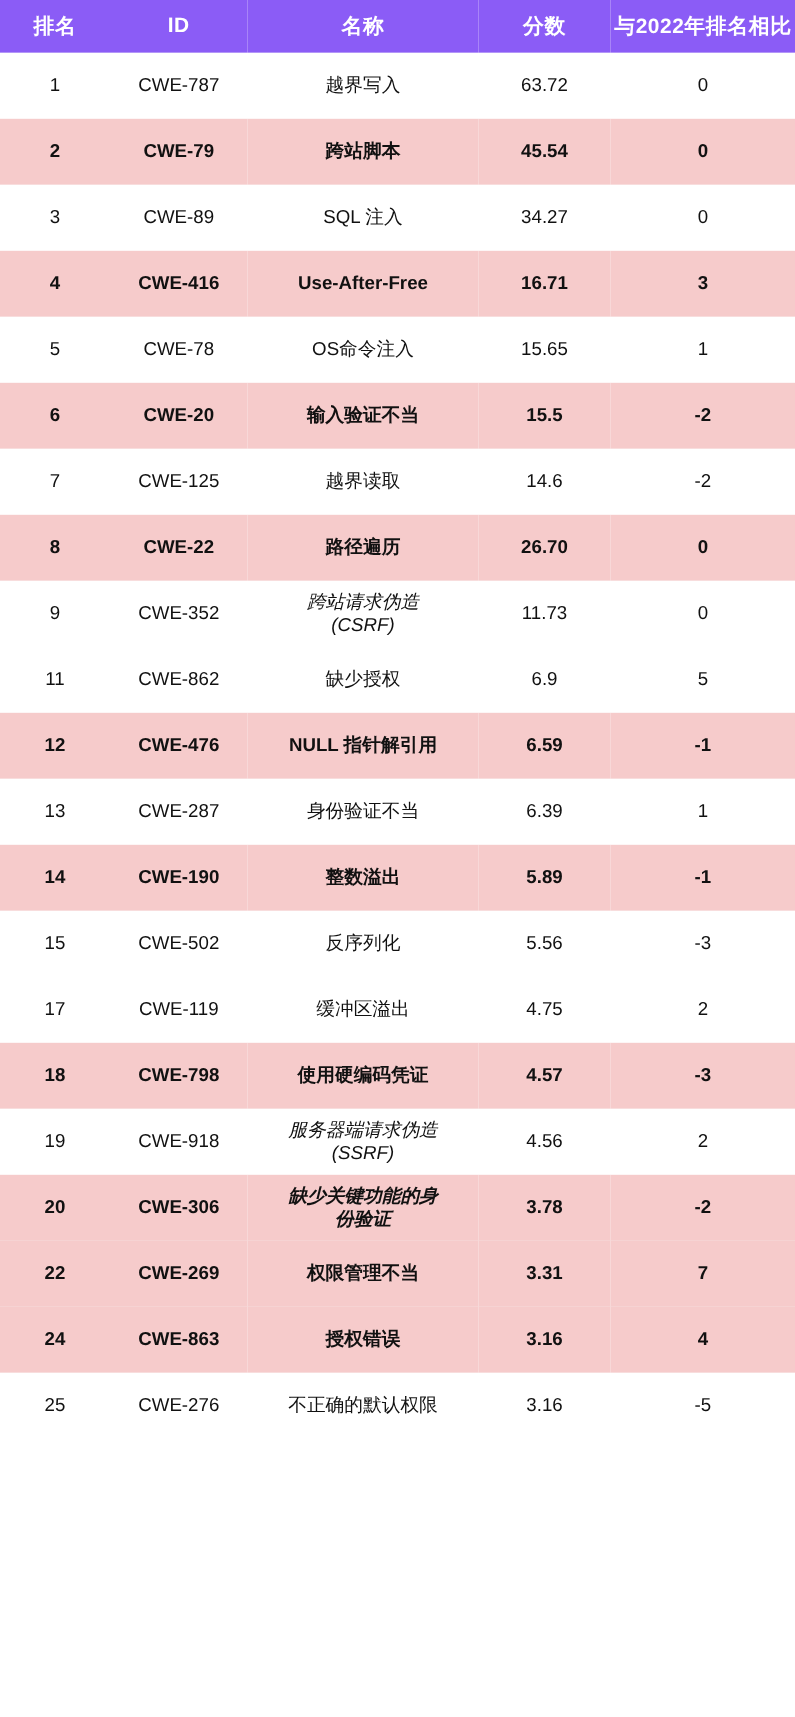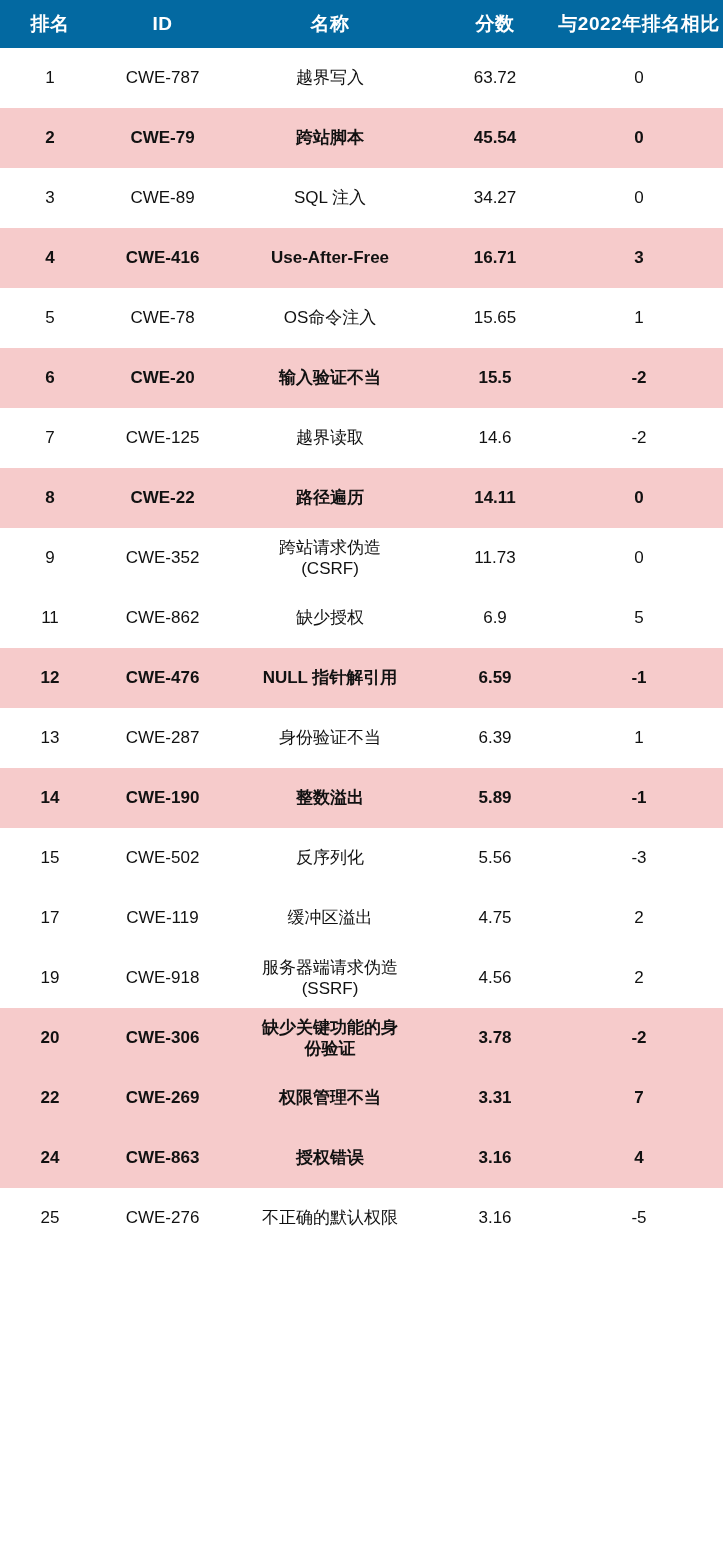--- a/index.html
+++ b/index.html
@@ -11,21 +11,21 @@
   body {
     width: 723px;
     font-family: "Liberation Sans", "DejaVu Sans", sans-serif;
   }
   table.cwe-table {
     width: 723px;
     border-collapse: collapse;
     table-layout: fixed;
   }
   table.cwe-table th {
-    background: #0369a1;
+    background: #8b5cf6;
     color: #ffffff;
     font-size: 19px;
     font-weight: bold;
     height: 48px;
     text-align: center;
     vertical-align: middle;
     padding: 0;
     letter-spacing: 0.5px;
   }
   table.cwe-table td {
@@ -48,21 +48,21 @@
   td.col-rank { width: 100px; }
   td.col-id   { width: 125px; }
   td.col-name { width: 210px; }
   td.col-score{ width: 120px; }
   td.col-delta{ width: 168px; }
   th.col-rank { width: 100px; }
   th.col-id   { width: 125px; }
   th.col-name { width: 210px; }
   th.col-score{ width: 120px; }
   th.col-delta{ width: 168px; }
-  .two-line { line-height: 1.2; }
+  .two-line { line-height: 1.2; font-style: italic; }
 </style>
 </head>
 <body>
 
 <table class="cwe-table">
   <thead>
     <tr>
       <th class="col-rank">排名</th>
       <th class="col-id">ID</th>
       <th class="col-name">名称</th>
@@ -117,21 +117,21 @@
         <td class="col-rank">7</td>
         <td class="col-id">CWE-125</td>
         <td class="col-name">越界读取</td>
         <td class="col-score">14.6</td>
         <td class="col-delta">-2</td>
       </tr>
       <tr class="row-even">
         <td class="col-rank">8</td>
         <td class="col-id">CWE-22</td>
         <td class="col-name">路径遍历</td>
-        <td class="col-score">14.11</td>
+        <td class="col-score">26.70</td>
         <td class="col-delta">0</td>
       </tr>
       <tr class="row-odd">
         <td class="col-rank">9</td>
         <td class="col-id">CWE-352</td>
         <td class="col-name two-line">跨站请求伪造<br>(CSRF)</td>
         <td class="col-score">11.73</td>
         <td class="col-delta">0</td>
       </tr>
       <tr class="row-odd">
@@ -169,20 +169,27 @@
         <td class="col-score">5.56</td>
         <td class="col-delta">-3</td>
       </tr>
       <tr class="row-odd">
         <td class="col-rank">17</td>
         <td class="col-id">CWE-119</td>
         <td class="col-name">缓冲区溢出</td>
         <td class="col-score">4.75</td>
         <td class="col-delta">2</td>
       </tr>
+      <tr class="row-even">
+        <td class="col-rank">18</td>
+        <td class="col-id">CWE-798</td>
+        <td class="col-name">使用硬编码凭证</td>
+        <td class="col-score">4.57</td>
+        <td class="col-delta">-3</td>
+      </tr>
       <tr class="row-odd">
         <td class="col-rank">19</td>
         <td class="col-id">CWE-918</td>
         <td class="col-name two-line">服务器端请求伪造<br>(SSRF)</td>
         <td class="col-score">4.56</td>
         <td class="col-delta">2</td>
       </tr>
       <tr class="row-even">
         <td class="col-rank">20</td>
         <td class="col-id">CWE-306</td>

